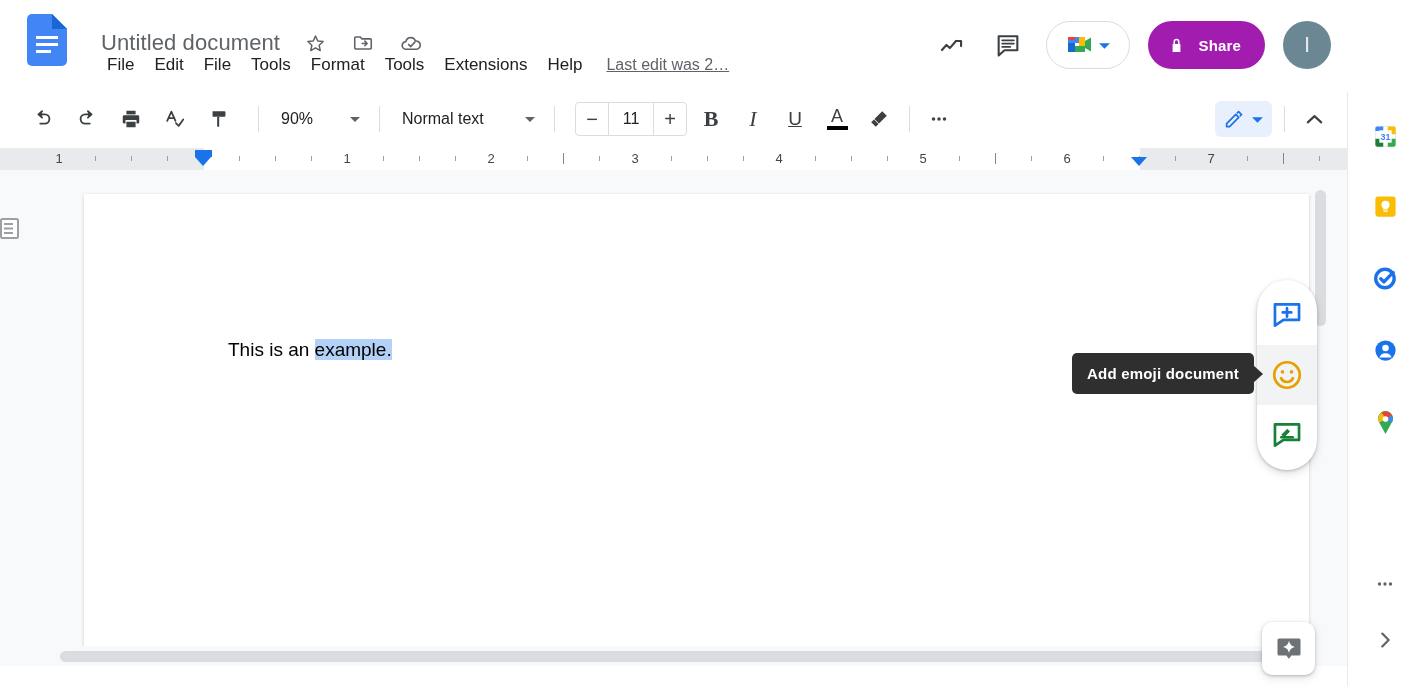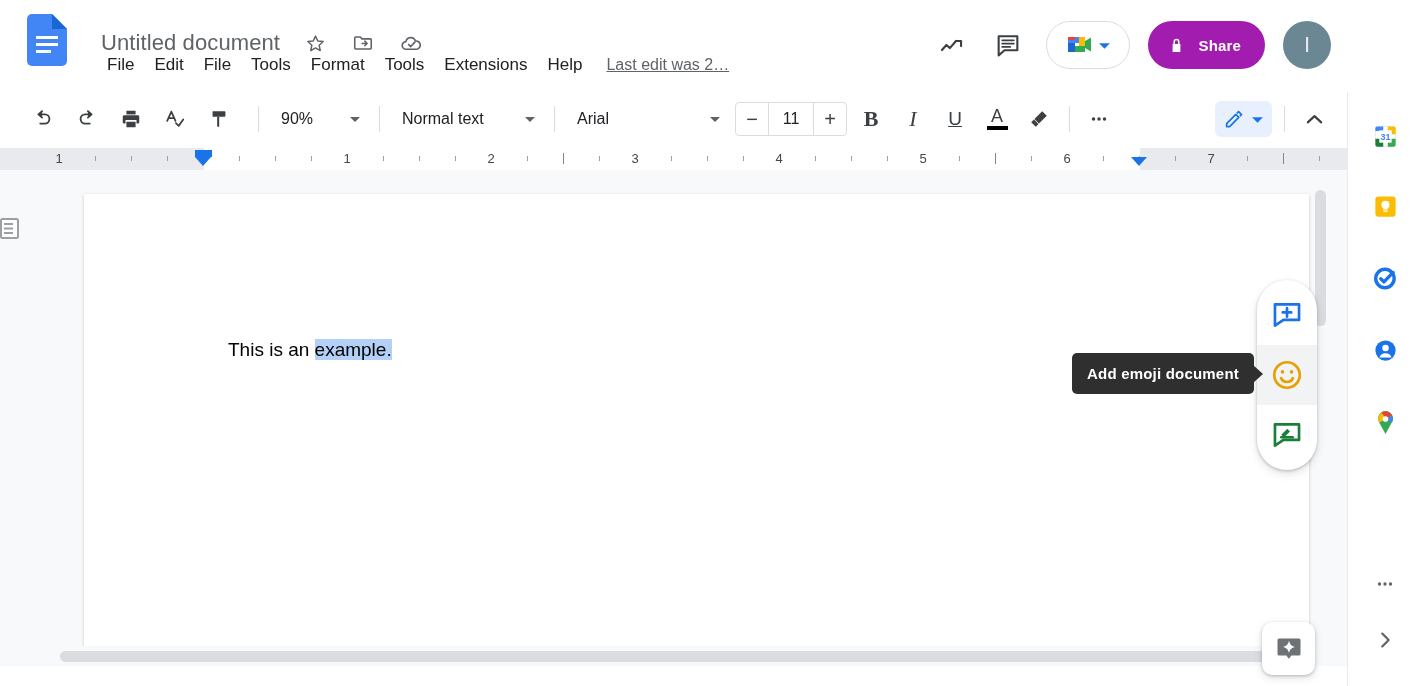--- a/index.html
+++ b/index.html
@@ -378,26 +378,20 @@
 
     <div class="tb-select style-sel">
       <span class="lbl">Normal text</span>
       <svg width="12" height="8" viewBox="0 0 12 8">
           <path d="M1 2 L6 7 L11 2z" fill="#5f6368"></path>
         </svg>
     </div>
 
     <div class="tb-sep"></div>
 
-    <div class="tb-select font-sel">
-      <span class="lbl">Arial</span>
-      <svg width="12" height="8" viewBox="0 0 12 8">
-          <path d="M1 2 L6 7 L11 2z" fill="#5f6368"></path>
-        </svg>
-    </div>
 
     <div class="fontsize-group">
       <div class="fs-btn">−</div>
       <div class="fs-val">11</div>
       <div class="fs-btn">+</div>
     </div>
 
     <div class="fmt-btn" style="font-weight:bold; font-family:'Liberation Serif',serif; font-size:22px;">B</div>
     <div class="fmt-btn" style="font-style:italic; font-family:'Liberation Serif',serif; font-size:22px;">I</div>
     <div class="fmt-btn" style="text-decoration:underline; font-size:19px;">U</div>

